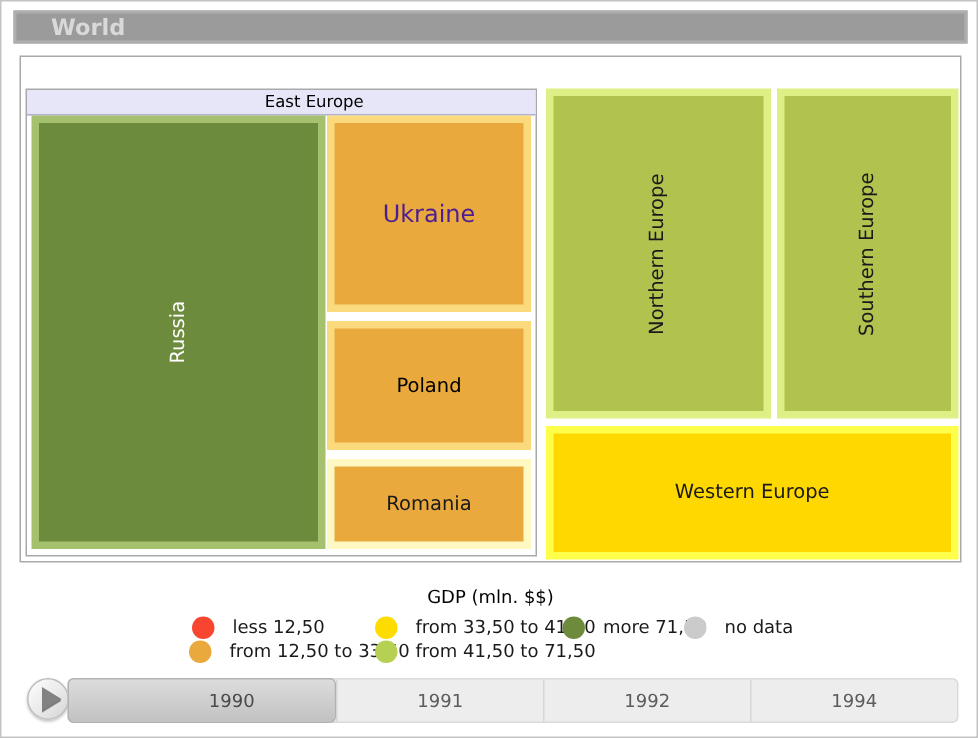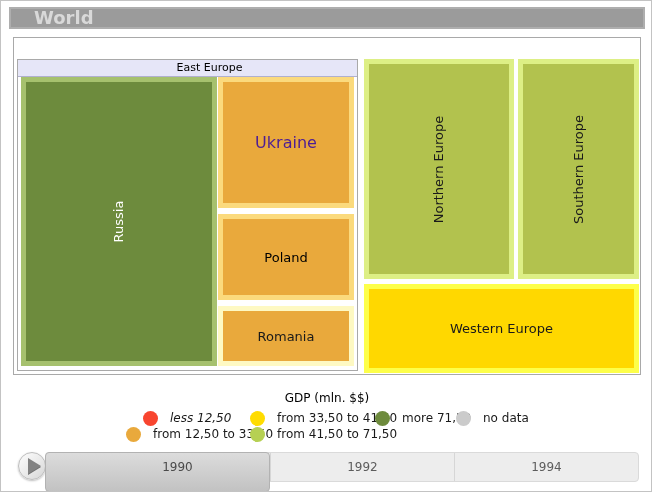--- a/index.html
+++ b/index.html
@@ -8,21 +8,21 @@
     border:1px solid #c3c3c3;box-sizing:border-box;overflow:hidden;
     font-family:"DejaVu Sans","Liberation Sans",sans-serif;
   }
   
   .world-bar{
     position:absolute;left:8px;top:6px;width:636px;height:22px;box-sizing:border-box;
     background:#9b9b9b;border:2px solid #aeaeae;cursor:pointer;
   }
   .world-bar span{
     display:block;line-height:18px;padding-left:23px;
-    font-size:18px;font-weight:bold;color:#d9d9d9;
+    font-size:15px;font-weight:bold;color:#d9d9d9;
   }
   
   .tm-container{
     position:absolute;left:12px;top:36px;width:628px;height:338px;box-sizing:border-box;
     border:1px solid #a9a9a9;background:#fff;
   }
   .hdr{
     position:absolute;box-sizing:border-box;background:#e6e6f8;border:1px solid #a5a5cb;
     font-size:11px;color:#000;text-align:center;cursor:pointer;
   }
@@ -71,21 +71,21 @@
     display:flex;
   }
   .year-seg{
     flex:1;box-sizing:border-box;text-align:center;line-height:28px;
     font-size:12px;color:#5c5c5c;cursor:pointer;
   }
   .year-seg + .year-seg{border-left:1px solid #d6d6d6;}
   .year-seg.selected{
     background:linear-gradient(#dcdcdc,#c2c2c2);
     border:1px solid #b2b2b2;border-radius:4px;color:#4a4a4a;
-    margin:-1px 0 -1px -1px;height:40px;line-height:28px;padding-left:40px;
+    margin:-1px 0 -1px -1px;height:30px;line-height:28px;padding-left:40px;
   }
 </style>
 </head>
 <body>
 
 <div id="canvas">
 
   <div class="world-bar">
     <span>World</span>
   </div>
@@ -134,21 +134,21 @@
 
     <div class="node n-western" style="background-color: rgb(253, 255, 74);">
       <div class="node-fill" style="background-color: rgb(255, 216, 0);">
         <span class="node-label" style="color: rgb(26, 26, 26);">Western Europe</span>
       </div>
     </div>
   </div>
 
   <div class="legend-title">GDP (mln. $$)</div>
 
-  <div class="lg-item" style="left:142px;top:410px;font-style:italic;">
+  <div class="lg-item" style="left:127px;top:410px;">
     <span class="lg-dot" style="background-color: rgb(248, 69, 47);"></span>
     <span class="lg-label">less 12,50</span>
   </div>
   <div class="lg-item" style="left:249px;top:410px;">
     <span class="lg-dot" style="background-color: rgb(255, 220, 0);"></span>
     <span class="lg-label">from 33,50 to 41,50</span>
   </div>
   <div class="lg-item" style="left:374px;top:410px;">
     <span class="lg-dot" style="background-color: rgb(110, 139, 61);"></span>
     <span class="lg-label">more 71,50</span>
@@ -164,17 +164,18 @@
   <div class="lg-item" style="left:249px;top:426px;">
     <span class="lg-dot" style="background-color: rgb(182, 208, 83);"></span>
     <span class="lg-label">from 41,50 to 71,50</span>
   </div>
 
   <div class="play-btn">
     <span class="play-tri"></span>
   </div>
   <div class="year-strip">
     <div class="year-seg selected">1990</div>
+    <div class="year-seg">1991</div>
     <div class="year-seg">1992</div>
     <div class="year-seg">1994</div>
   </div>
 
 </div>
 
 </body></html>

